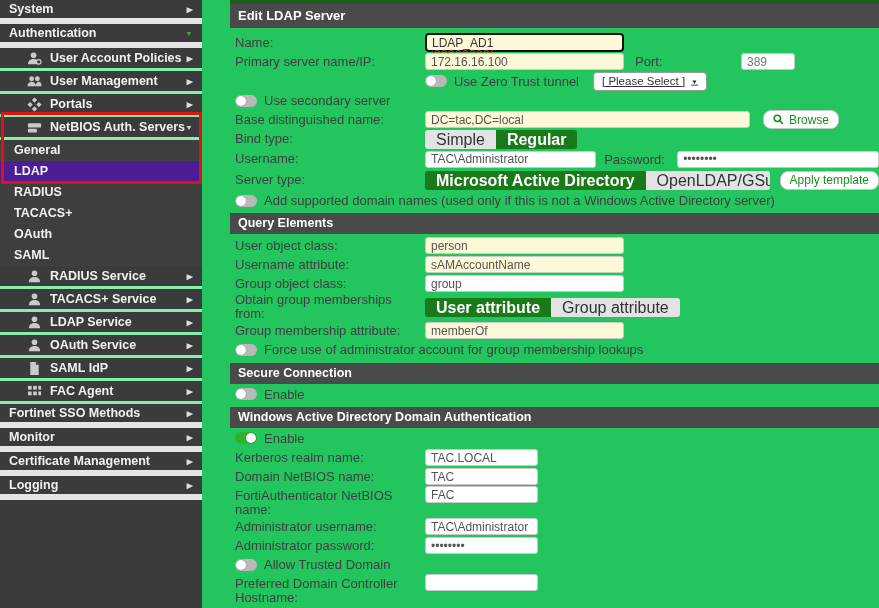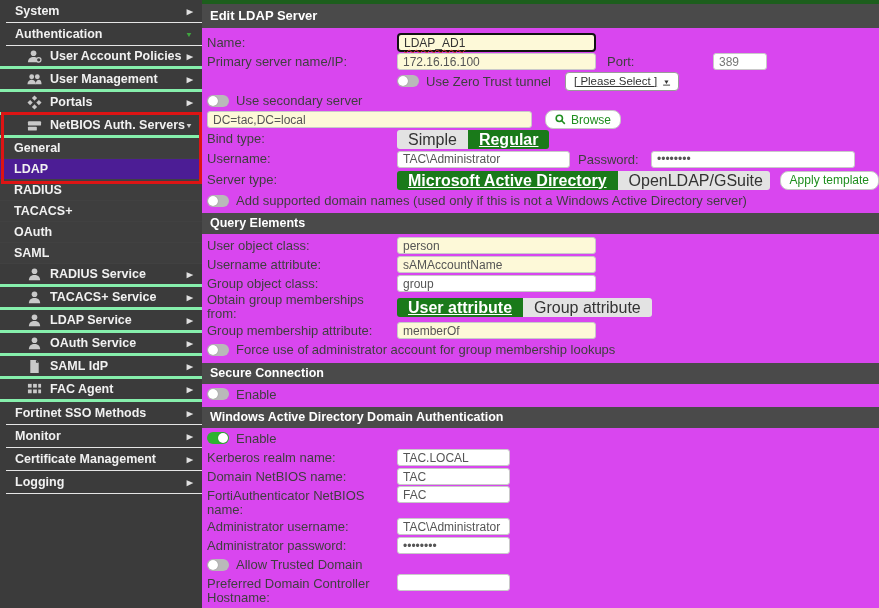--- a/index.html
+++ b/index.html
@@ -3,36 +3,36 @@
 <meta charset="utf-8">
 <style>
   * { margin:0; padding:0; box-sizing:border-box; }
   html,body { width:879px; height:608px; background:#fff; overflow:hidden;
               font-family:"Liberation Sans", sans-serif; }
   .app { position:relative; width:879px; height:608px; }
 
   
   .sidebar { position:absolute; left:0; top:0; width:202px; height:608px; background:#3b3b3b; }
   .sb-row { display:flex; align-items:center; color:#f1f1f1; font-size:12.5px; font-weight:bold; cursor:pointer; }
-  .sb-row.top   { height:23px; padding:9px 9px; border-bottom:1px solid #e5e5e5;margin-left:6px; }
+  .sb-row.top   { height:23px; padding:9px 9px; border-bottom:6px solid #e5e5e5; }
   .sb-row.sub   { height:23px; padding:0 9px 0 27px; border-bottom:3px solid #86efac; }
   .sb-row.subsub{ height:21px; padding:0 9px 0 14px; border-bottom:1px solid #414141; background:#3e3e3e; }
   .sb-row.selected { background:#4c1d95; }
   .sb-row .grow { flex:1; }
   .sb-ic { width:16px; height:15px; margin-right:7px; flex:none; display:flex; align-items:center; }
   .sb-ic svg { width:15px; height:15px; fill:#c9c9c9; }
   .arrow { font-size:8px; color:#e0e0e0; flex:none; transform:scaleY(0.9); }
   .arrow.green { color:#3fa63f; }
   .arrow.gray  { color:#cfcfcf; }
 
   .red-box { position:absolute; left:1px; top:112px; width:201px; height:72px;
              border:3px solid #dd1414; z-index:10; pointer-events:none; }
 
   
-  .main { position:absolute; left:202px; top:0; width:677px; height:608px; background:#d946ef; }
+  .main { position:absolute; left:202px; top:0; width:677px; height:608px; background:#22c55e;padding-left:28px; }
   .topline { height:4px; background:#1d5e1d; }
   .panel-header { height:24px; background:#4a4a4a; color:#fff; font-size:13px; font-weight:bold;
                   line-height:24px; padding-left:8px; }
   .section-header { height:21px; background:#4a4a4a; color:#fff; font-size:12.5px; font-weight:bold;
                     line-height:21px; padding-left:8px; margin-top:3px; }
 
   .row { display:flex; align-items:center; padding-left:5px; min-height:19px; }
   .row.tall { min-height:20px; }
   .lbl { width:190px; flex:none; font-size:13px; color:#3f3f3f; line-height:14px; }
   .lbl.wrap { align-self:flex-start; padding-top:3px; }
@@ -58,21 +58,21 @@
          flex:none; margin-right:7px; cursor:pointer; }
   .tog::after { content:''; position:absolute; width:10px; height:10px; border-radius:50%;
                 background:#fff; top:1px; left:1px; box-shadow:0 0 1px rgba(0,0,0,.4); }
   .tog.on { background:#2eb230; }
   .tog.on::after { left:auto; right:1px; }
   .togtxt { font-size:13px; color:#3f3f3f; }
 
   .seg { display:inline-flex; height:19px; border-radius:3px; overflow:hidden; }
   .seg span { padding:2px 11px; font-size:16px; line-height:15px; background:#e3e3e3; color:#333;
               cursor:pointer; white-space:nowrap; }
-  .seg span.sel { background:#1a7a1a; color:#fff; font-weight:bold;text-decoration:underline; }
+  .seg span.sel { background:#1a7a1a; color:#fff; font-weight:bold; }
 
   .btn { display:inline-flex; align-items:center; gap:5px; height:19px; padding:0 9px;
          border:1px solid #c7c7c7; border-radius:8px; background:#fff; color:#1e8e1e;
          font-size:12px; cursor:pointer; white-space:nowrap; }
   .btn svg { width:11px; height:11px; stroke:#1e8e1e; fill:none; stroke-width:2; }
 
   .dropdown { display:inline-flex; align-items:center; gap:6px; height:19px; padding:0 8px;
               border:1px solid #9a9a9a; border-radius:4px; background:#fff; font-size:11.5px;
               color:#333; cursor:pointer; margin-left:14px;text-decoration:underline; }
   .dropdown .arrow { color:#333; font-size:7px; }
@@ -266,20 +266,21 @@
         <span class="arrow">▼</span>
       </span>
     </div>
 
     <div class="row">
       <span class="tog"></span>
       <span class="togtxt">Use secondary server</span>
     </div>
 
     <div class="row">
+      <span class="lbl">Base distinguished name:</span>
       <input class="yellow w-dn" value="DC=tac,DC=local" style="">
       <span class="btn" style="margin-left:13px">
         <svg viewBox="0 0 14 14">
             <circle cx="5.5" cy="5.5" r="4"></circle>
             <line x1="8.6" y1="8.6" x2="12.5" y2="12.5"></line>
           </svg>
         <span>Browse</span>
       </span>
     </div>
 

